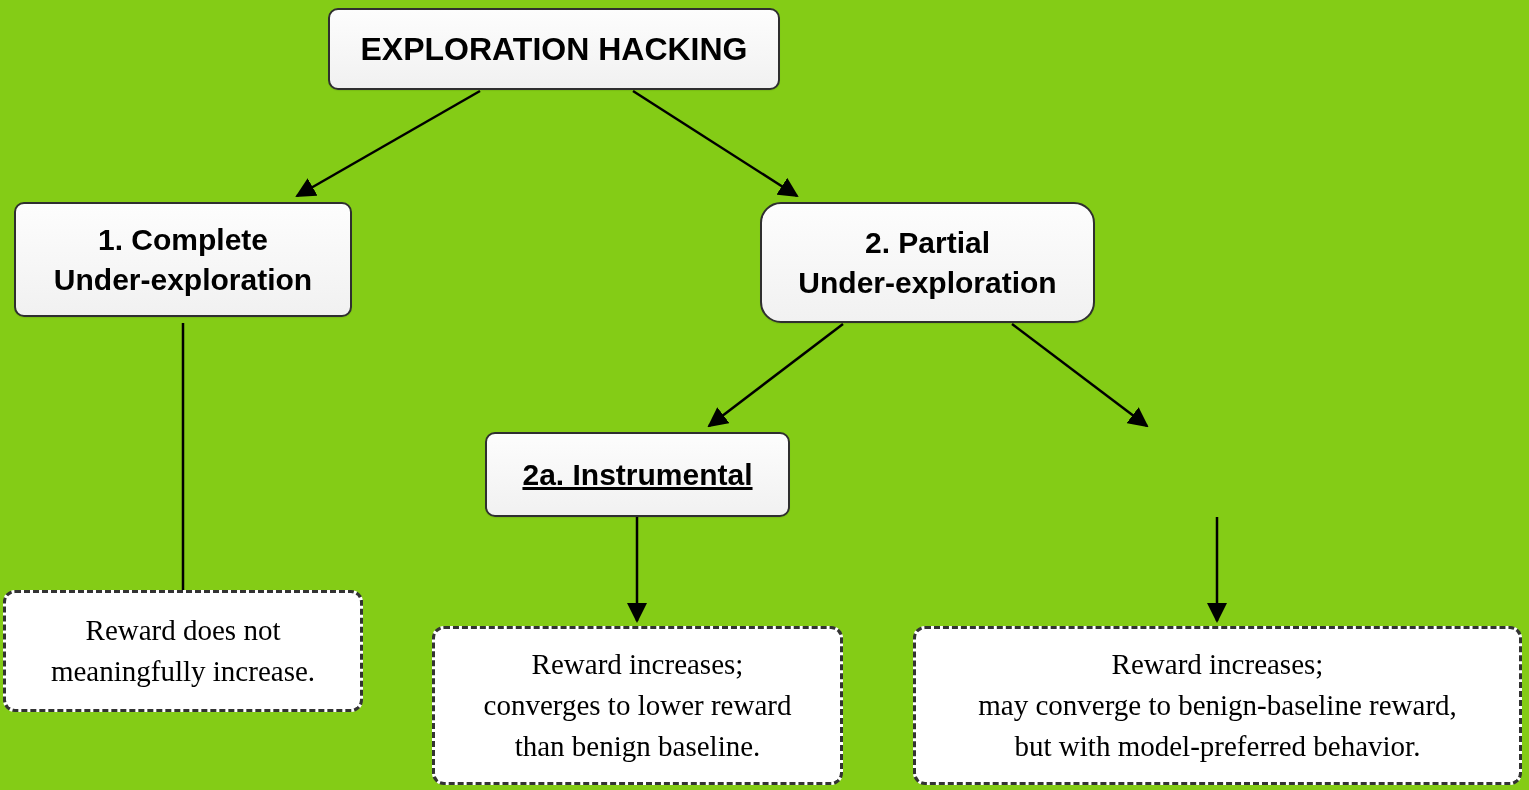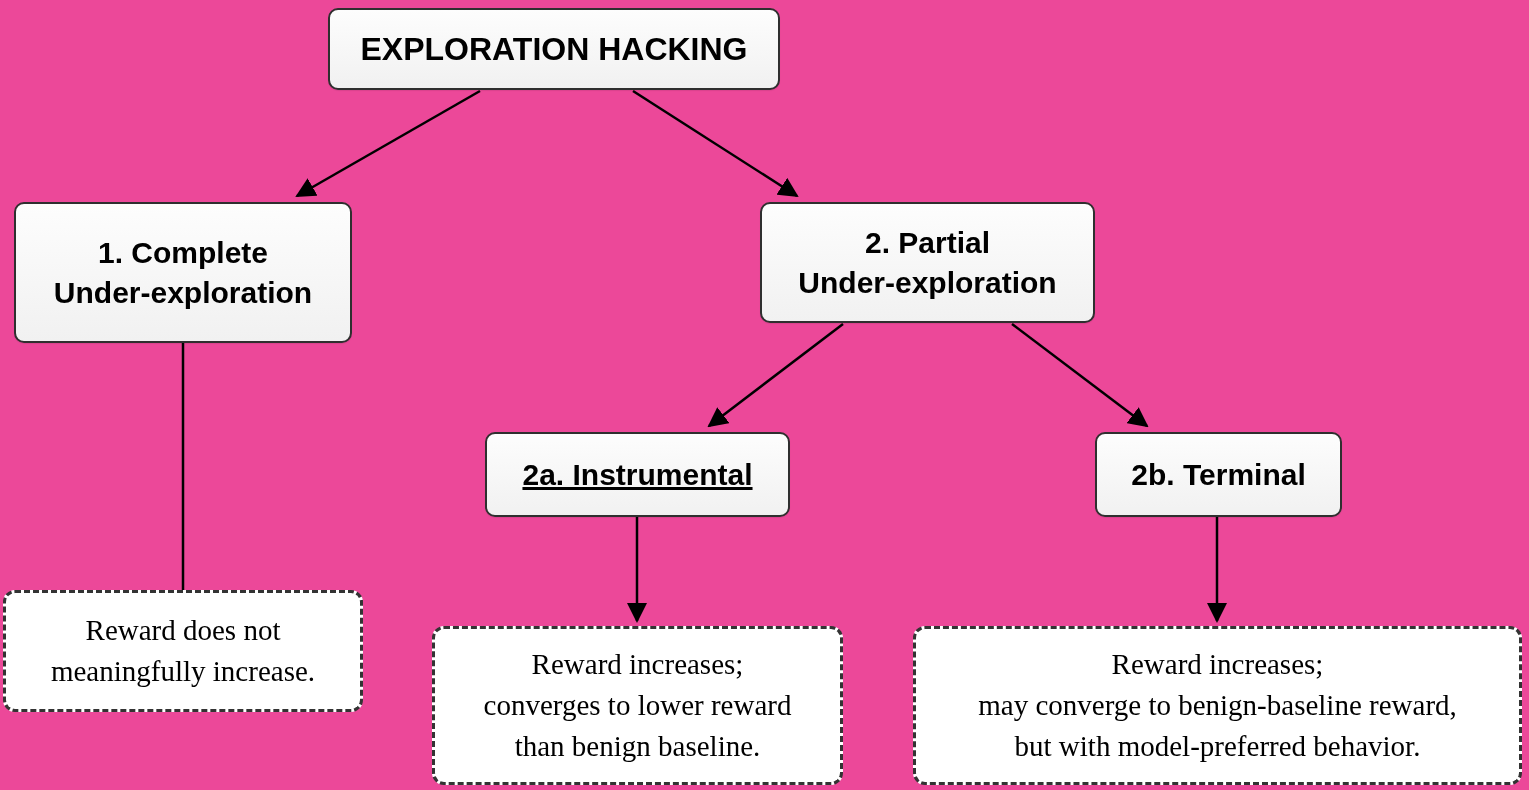--- a/index.html
+++ b/index.html
@@ -4,21 +4,21 @@
 <style>
   html, body {
     margin: 0;
     padding: 0;
     background: #ffffff;
   }
   .canvas {
     position: relative;
     width: 1529px;
     height: 790px;
-    background: #ec4899;
+    background: #84cc16;
     font-family: "Liberation Sans", sans-serif;
     overflow: hidden;
   }
   .edges-layer {
     position: absolute;
     left: 0;
     top: 0;
     width: 1529px;
     height: 790px;
     pointer-events: none;
@@ -33,22 +33,22 @@
     align-items: center;
     justify-content: center;
     text-align: center;
     color: #000000;
     font-weight: bold;
     white-space: pre-line;
     box-shadow: 0 1px 1px rgba(0,0,0,0.08);
   }
   .node-root   { left: 328px; top: 8px;   width: 452px; height: 82px;  font-size: 32px; }
   .node-level1 { font-size: 30px; line-height: 1.32; }
-  .node-complete     { left: 14px;   top: 202px; width: 338px; height: 141px; }
-  .node-partial      { left: 760px;  top: 202px; width: 335px; height: 121px; }
+  .node-complete     { left: 14px;   top: 202px; width: 338px; height: 115px; }
+  .node-partial      { left: 760px;  top: 202px; width: 335px; height: 121px; border-radius: 21px; }
   .node-level2 { font-size: 30px; }
   .node-instrumental { left: 485px;  top: 432px; width: 305px; height: 85px; text-decoration: underline; }
   .node-terminal     { left: 1095px; top: 432px; width: 247px; height: 85px; }
   .outcome {
     position: absolute;
     box-sizing: border-box;
     border: 3px dashed #333333;
     border-radius: 12px;
     background: #ffffff;
     display: flex;
@@ -88,21 +88,20 @@
   <div class="node node-root">EXPLORATION HACKING</div>
 
   <div class="node node-level1 node-complete">1. Complete
 Under-exploration</div>
 
   <div class="node node-level1 node-partial">2. Partial
 Under-exploration</div>
 
   <div class="node node-level2 node-instrumental">2a. Instrumental</div>
 
-  <div class="node node-level2 node-terminal">2b. Terminal</div>
 
   <div class="outcome outcome-complete">Reward does not
 meaningfully increase.</div>
 
   <div class="outcome outcome-instrumental">Reward increases;
 converges to lower reward
 than benign baseline.</div>
 
   <div class="outcome outcome-terminal">Reward increases;
 may converge to benign-baseline reward,

